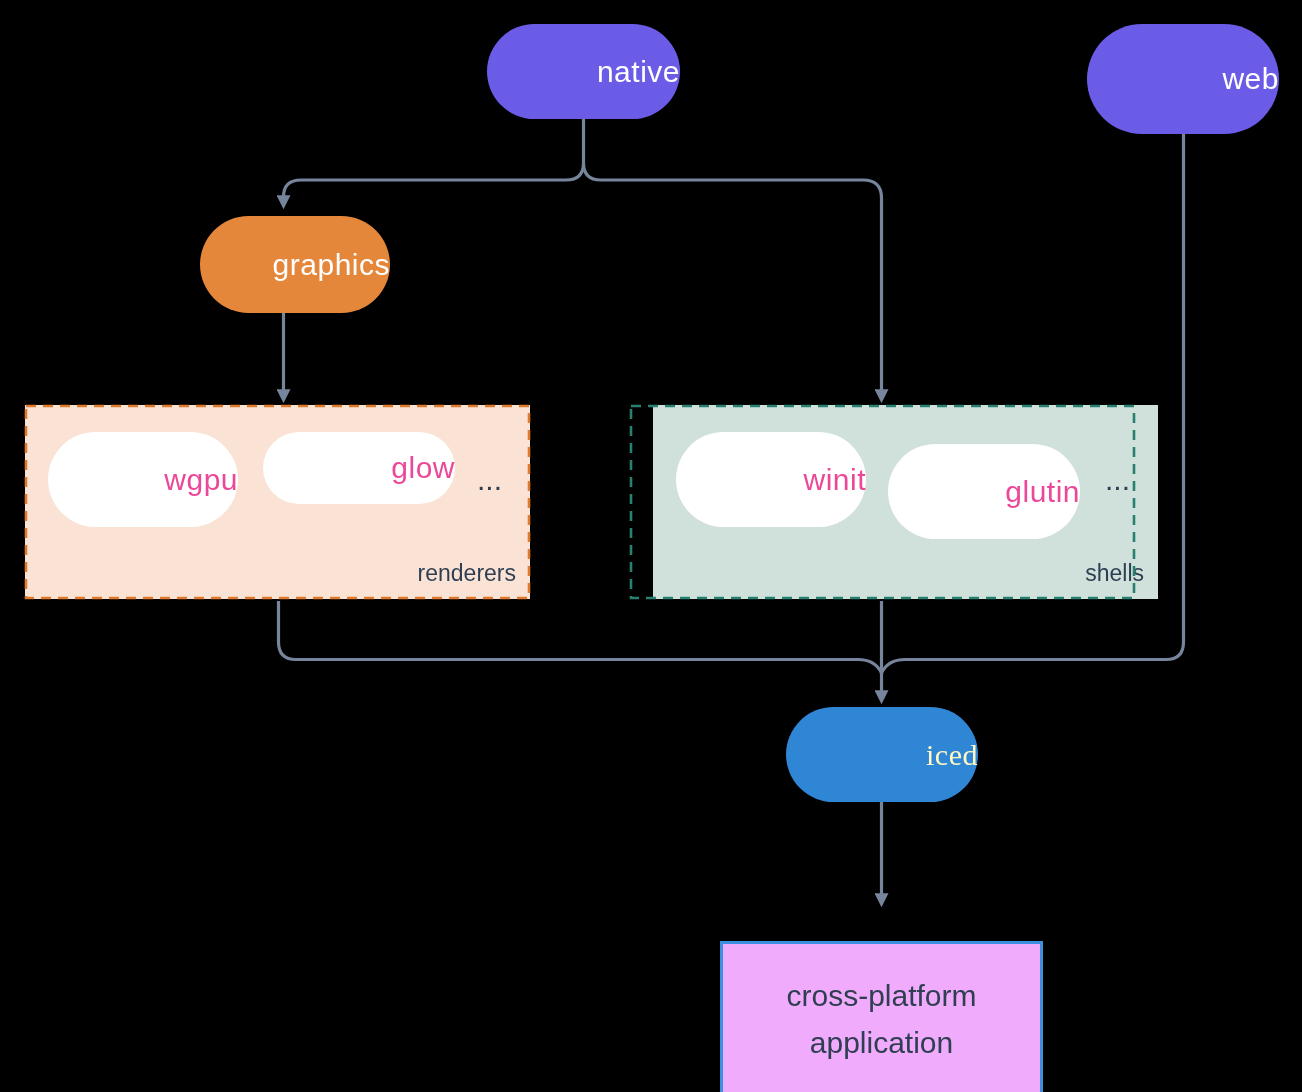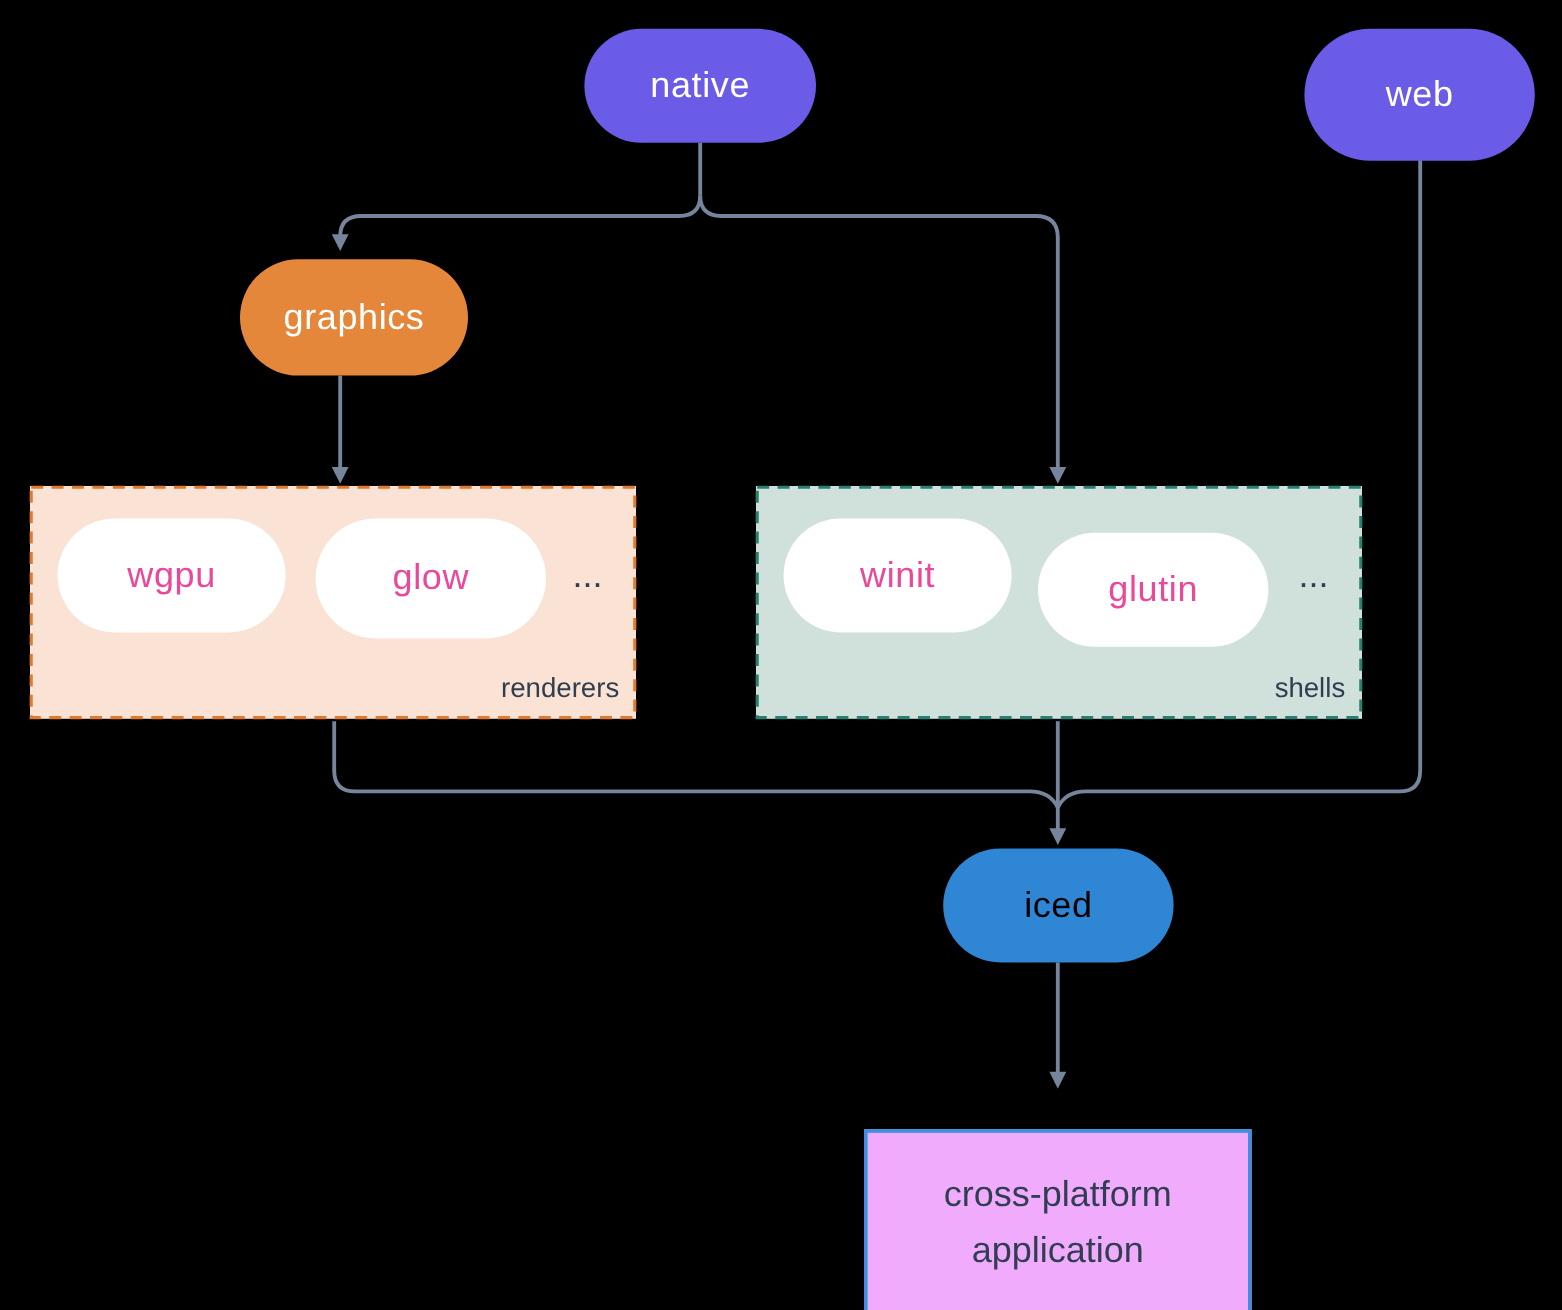--- a/index.html
+++ b/index.html
@@ -19,27 +19,27 @@
     position: absolute;
     left: 0;
     top: 0;
     pointer-events: none;
   }
   .pill {
     position: absolute;
     border-radius: 60px;
     display: flex;
     align-items: center;
-    justify-content: center;
+    justify-content: flex-end;
     font-size: 30px;
     letter-spacing: 0.5px;
   }
   .pill.purple { background: #6B5CE8; color: #ffffff; }
   .pill.orange { background: #E5873A; color: #ffffff; }
-  .pill.blue   { background: #2E86D5; color: #000000; }
+  .pill.blue   { background: #2E86D5; color: #fef9c3; font-family: Liberation Serif, serif; }
   .pill.white  { background: #ffffff; color: #ec4899; }
   .group {
     position: absolute;
     width: 505px;
     height: 194px;
   }
   .group .bg {
     position: absolute;
     inset: 0;
   }
@@ -84,28 +84,28 @@
 </head>
 <body>
 
 <div id="canvas">
 
   <div class="group renderers" style="left:25px; top:405px;">
     <div class="bg"></div>
     <div class="pill white" style="left:23px; top:27px; width:190px; height:95px;">
       <span>wgpu</span>
     </div>
-    <div class="pill white" style="left:238px; top:27px; width:192px; height:100px;">
+    <div class="pill white" style="left:238px; top:27px; width:192px; height:72px;">
       <span>glow</span>
     </div>
     <div class="ellipsis" style="left:452px;">...</div>
     <div class="group-label">renderers</div>
   </div>
 
-  <div class="group shells" style="left:630px; top:405px;border-radius:14px;">
+  <div class="group shells" style="left:653px; top:405px;border-radius:14px;">
     <div class="bg"></div>
     <div class="pill white" style="left:23px; top:27px; width:190px; height:95px;">
       <span>winit</span>
     </div>
     <div class="pill white" style="left:235px; top:27px; width:192px; height:95px;margin-top:12px;">
       <span>glutin</span>
     </div>
     <div class="ellipsis" style="left:452px;">...</div>
     <div class="group-label">shells</div>
   </div>

